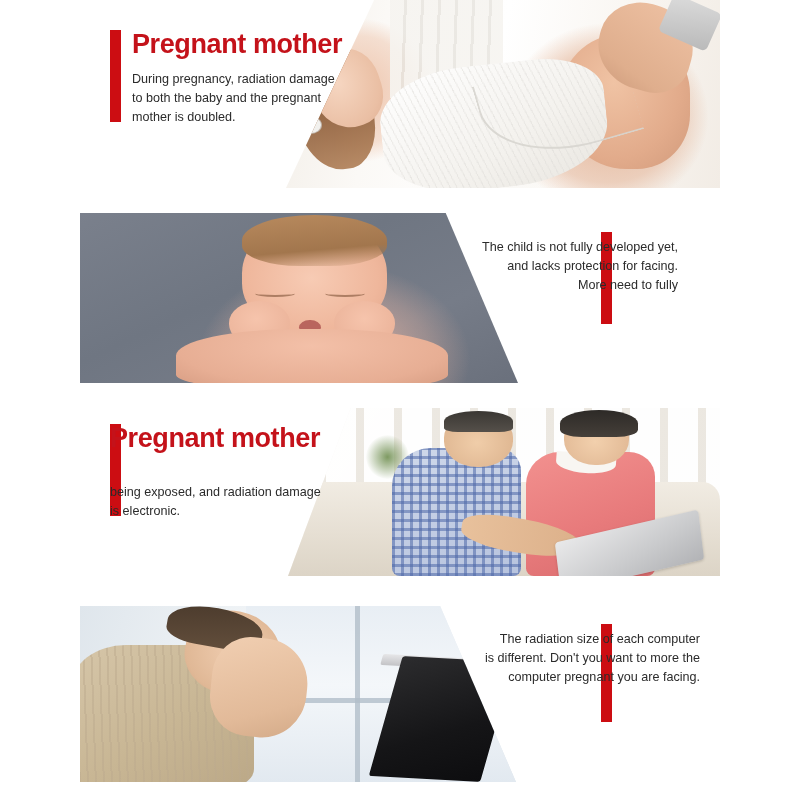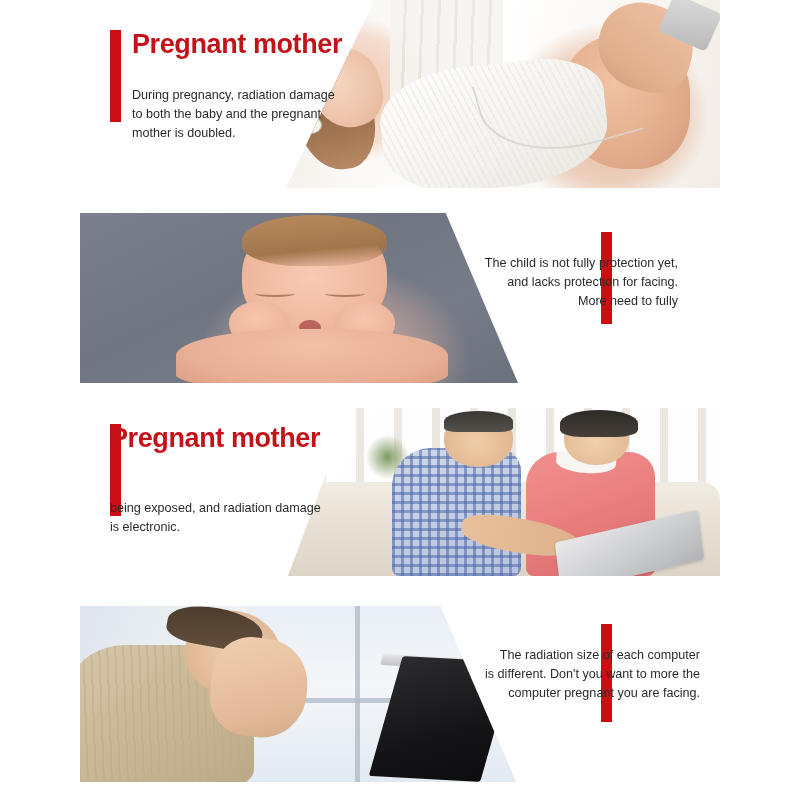--- a/index.html
+++ b/index.html
@@ -97,21 +97,21 @@
     font-weight: bold;
     font-size: 27px;
     line-height: 32px;
     letter-spacing: -0.4px;
     color: #c4121a;
     white-space: nowrap;
   }
   .headline.baby-size { font-size: 28px; }
 
   .bodycopy {
-    margin: 26px 0 0 0;
+    margin: 10px 0 0 0;
     font-family: "Liberation Sans", sans-serif;
     font-size: 12.6px;
     line-height: 19px;
     color: #2b2b2b;
     font-weight: 400;
   }
 
   .tb-1 .headline, .tb-1 .bodycopy { padding-left: 22px; }
   .tb-2 .headline, .tb-2 .bodycopy { padding-right: 22px; }
 
@@ -473,21 +473,21 @@
         <div class="p2-cheek-r"></div>
         <div class="p2-mouth"></div>
         <div class="p2-hands"></div>
       </div>
     </div>
 
     <div class="accent-bar bar-2" style="position:absolute; left:601px; top:36px; height:92px;"></div>
 
     <div class="textblock right tb-2" style="position:absolute; right:100px; top:32px; width:250px;">
       <p class="bodycopy">
-        <span>The child is not fully protection yet,</span><br>
+        <span>The child is not fully developed yet,</span><br>
         <span>and lacks protection for facing.</span><br>
         <span>More need to fully</span>
       </p>
     </div>
   </section>
 
   <section class="panel panel-3">
 
     <div class="photo photo-3">
       <div class="photo-inner img-couple">

